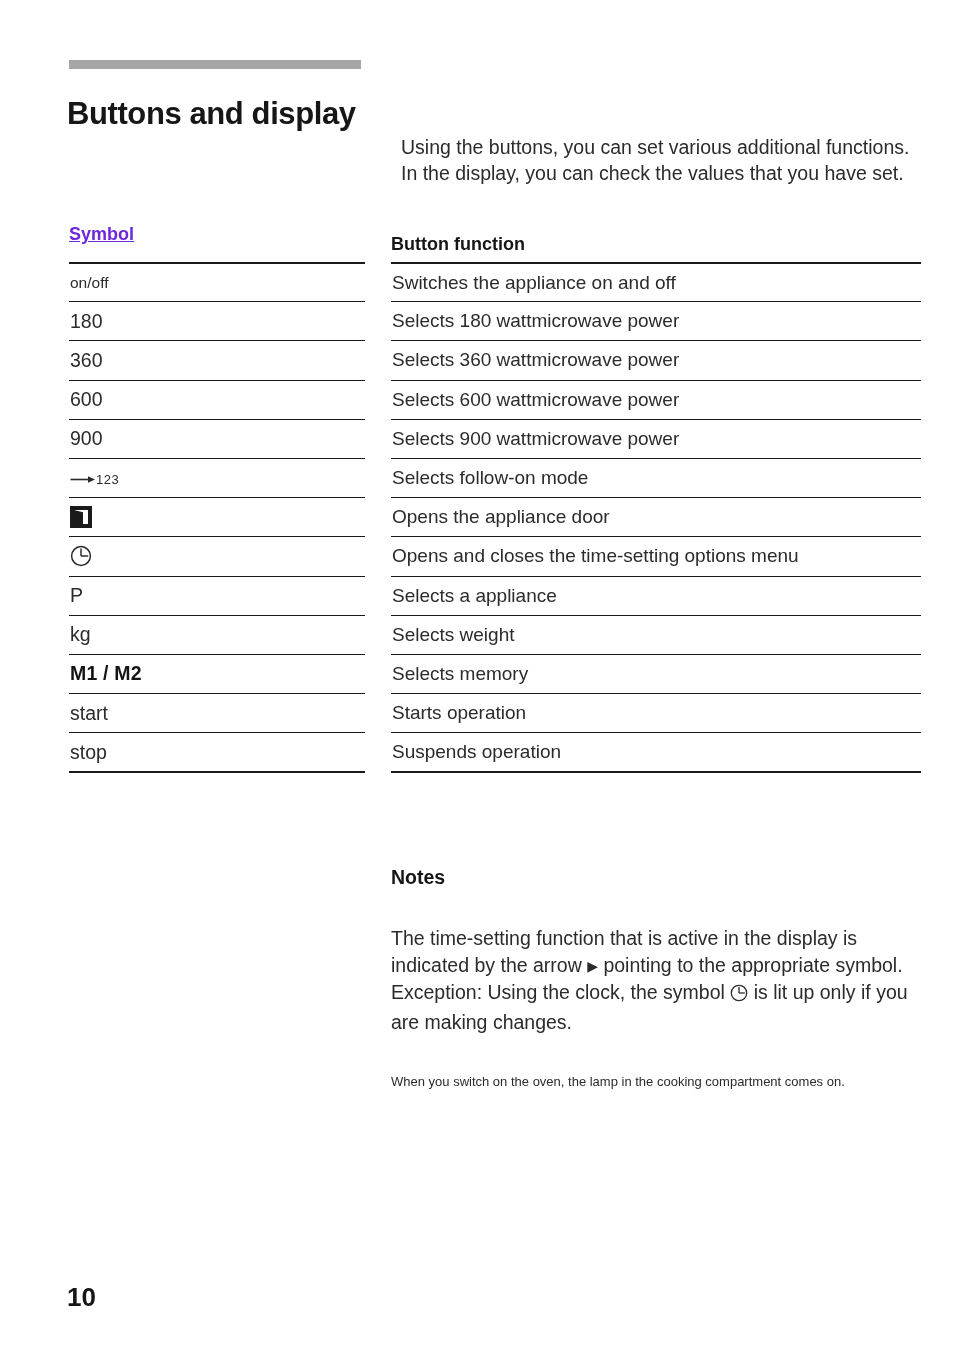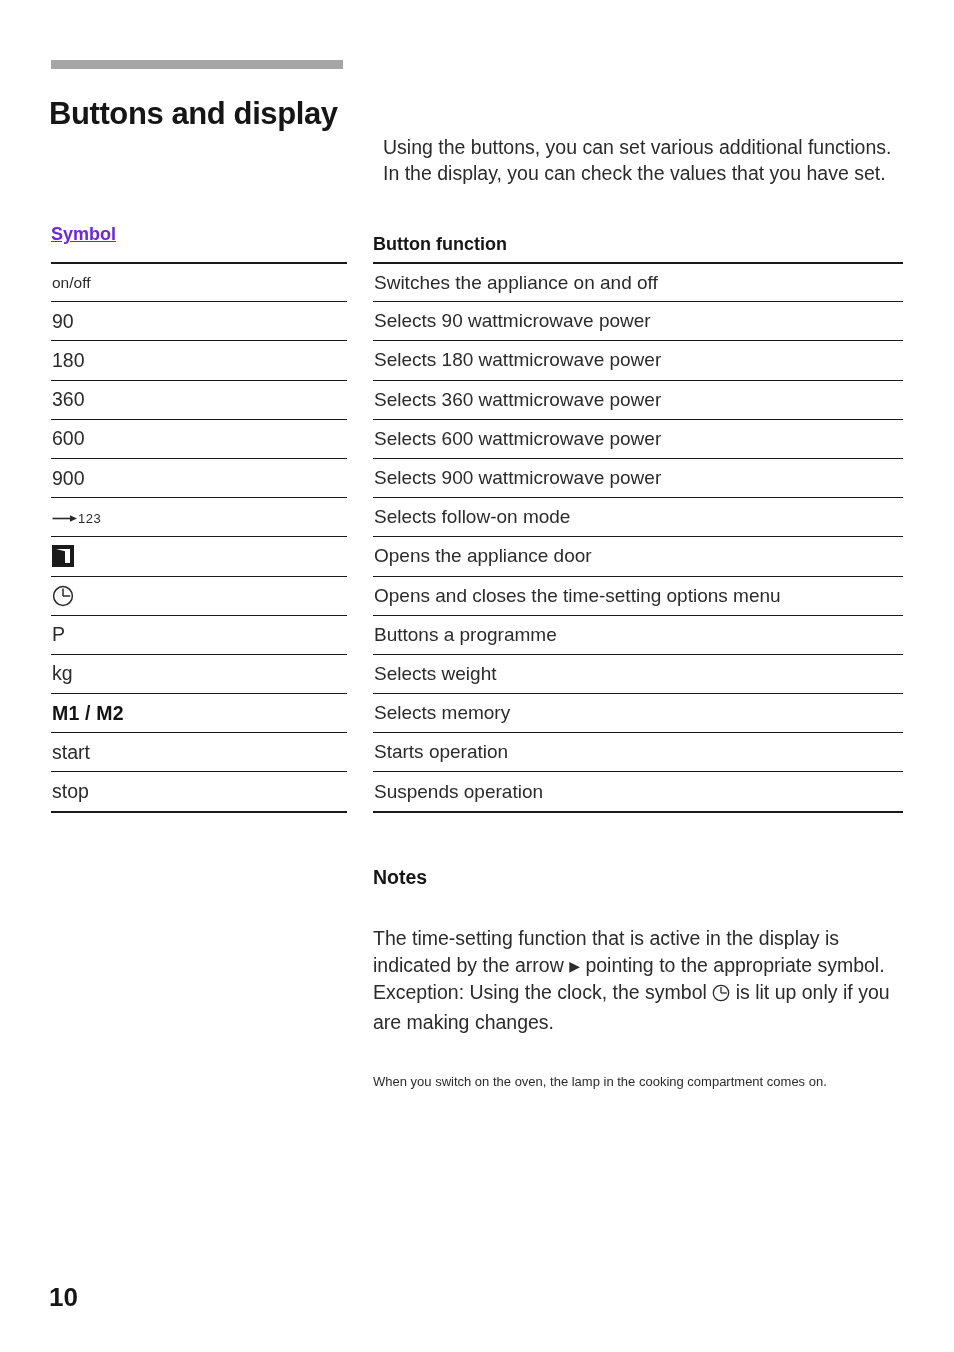--- a/index.html
+++ b/index.html
@@ -12,20 +12,21 @@
     height: 1352px;
     position: relative;
     font-family: "Liberation Sans", sans-serif;
     color: #1a1a1a;
     overflow: hidden;
   }
 
   .page {
     position: absolute;
     inset: 0;
+    margin-left: 18px;
   }
 
   
   .rule-bar {
     position: absolute;
     left: 51px;
     top: 60px;
     width: 292px;
     height: 9px;
     background: #a6a6a6;
@@ -231,26 +232,20 @@
 
   <div class="table">
 
     <div class="trow first">
       <div class="cell-symbol">
         <span class="sym-text small">on/off</span>
       </div>
       <div class="cell-function">Switches the appliance on and off</div>
     </div>
 
-    <div class="trow">
-      <div class="cell-symbol">
-        <span class="sym-text">90</span>
-      </div>
-      <div class="cell-function">Selects 90 wattmicrowave power</div>
-    </div>
 
     <div class="trow">
       <div class="cell-symbol">
         <span class="sym-text">180</span>
       </div>
       <div class="cell-function">Selects 180 wattmicrowave power</div>
     </div>
 
     <div class="trow">
       <div class="cell-symbol">
@@ -309,21 +304,21 @@
           </svg>
         </span>
       </div>
       <div class="cell-function">Opens and closes the time-setting options menu</div>
     </div>
 
     <div class="trow">
       <div class="cell-symbol">
         <span class="sym-text">P</span>
       </div>
-      <div class="cell-function">Buttons a programme</div>
+      <div class="cell-function">Selects a appliance</div>
     </div>
 
     <div class="trow">
       <div class="cell-symbol">
         <span class="sym-text">kg</span>
       </div>
       <div class="cell-function">Selects weight</div>
     </div>
 
     <div class="trow">

